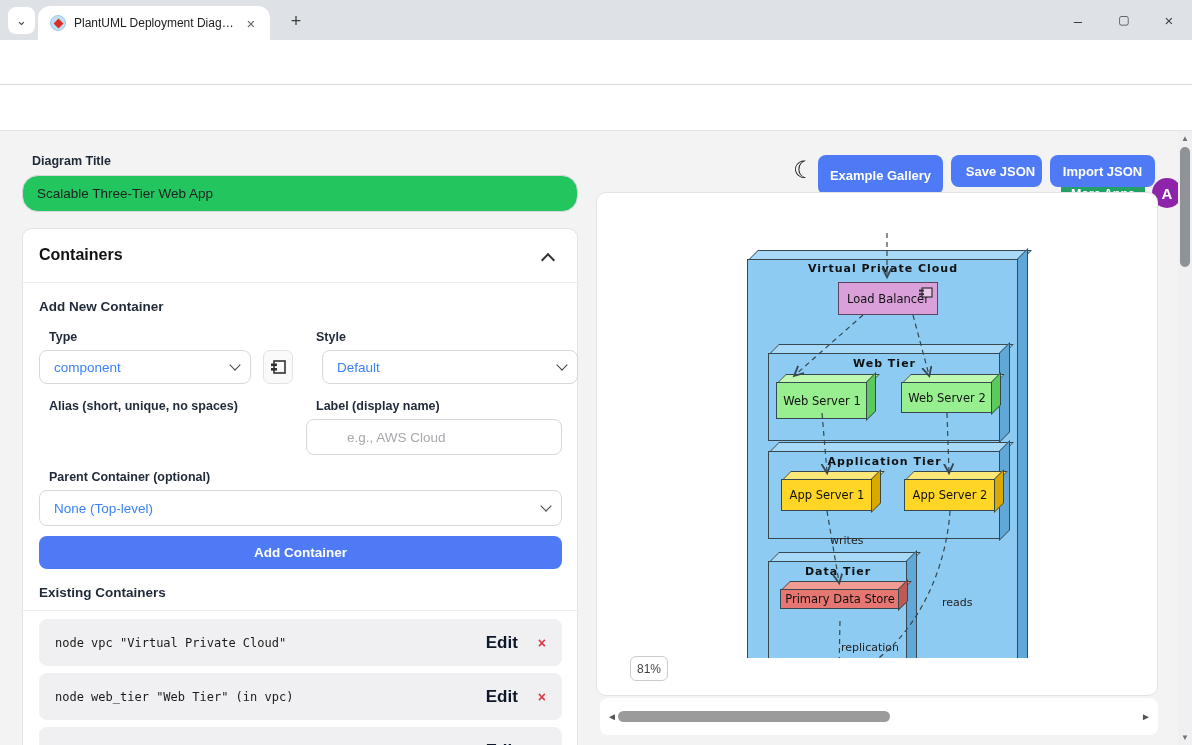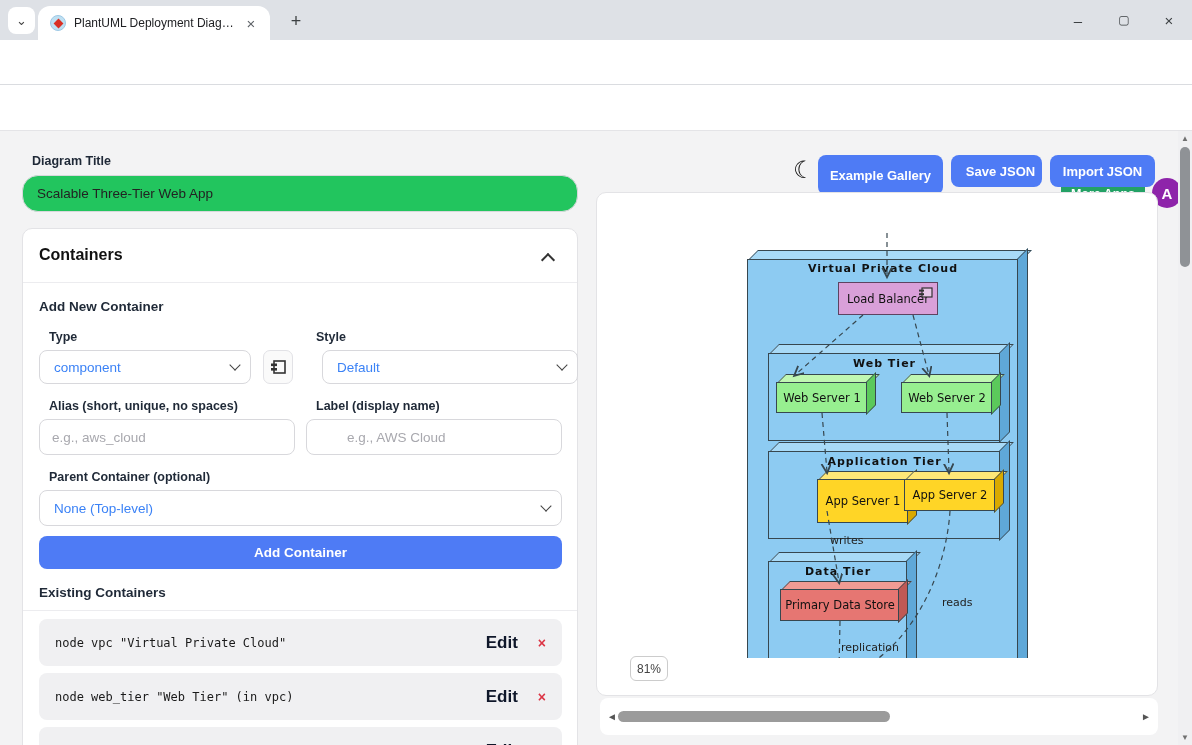--- a/index.html
+++ b/index.html
@@ -166,21 +166,20 @@
       <rect x="1" y="8" width="6" height="2.6" fill="#333"></rect>
     </svg>
   </div>
   <div class="fldlabel abs" style="left:283px; top:101px;">Style</div>
   <div class="sel" style="left:299px; top:121px; width:256px; height:34px;">
     <span>Default</span>
     <span class="chev"></span>
   </div>
 
   <div class="fldlabel abs" style="left:16px; top:170px;">Alias (short, unique, no spaces)</div>
-  <input class="txt-input" style="left: 16px; top: 190px; width: 256px; height: 36px;" placeholder="e.g., aws_cloud">
   <div class="fldlabel abs" style="left:283px; top:170px;">Label (display name)</div>
   <input class="txt-input" style="left: 283px; top: 190px; width: 256px; height: 36px; padding-left: 40px;" placeholder="e.g., AWS Cloud">
 
   <div class="fldlabel abs" style="left:16px; top:241px;">Parent Container (optional)</div>
   <div class="sel" style="left:16px; top:261px; width:523px; height:36px;">
     <span>None (Top-level)</span>
     <span class="chev"></span>
   </div>
 
   <button class="add-btn">Add Container</button>
@@ -236,35 +235,35 @@
 
     <div class="flatbox" style="left:240px; top:51px; width:100px; height:33px;">
       <span>Load Balancer</span>
       <svg class="comp-ic" width="15" height="11" viewBox="0 0 15 11">
         <rect x="4" y="1" width="10" height="9" fill="#e8c7e8" stroke="#333" stroke-width="1.2"></rect>
         <rect x="1" y="2.6" width="5" height="2" fill="#333"></rect>
         <rect x="1" y="6.2" width="5" height="2" fill="#333"></rect>
       </svg>
     </div>
 
-    <div class="b3d" style="left:178px; top:151px; width:92px; height:31px; --d:8px; --f:#97ef90; --t:#c0f7b2; --s:#5bc95b;">
+    <div class="b3d" style="left:178px; top:151px; width:92px; height:37px; --d:8px; --f:#97ef90; --t:#c0f7b2; --s:#5bc95b;">
         <div class="face">Web Server 1</div>
       </div>
     <div class="b3d" style="left:303px; top:151px; width:92px; height:31px; --d:8px; --f:#97ef90; --t:#c0f7b2; --s:#5bc95b;">
         <div class="face">Web Server 2</div>
       </div>
 
-    <div class="b3d" style="left:183px; top:248px; width:92px; height:44px;margin-left:36px; --d:8px; --f:#ffd526; --t:#ffe878; --s:#d9a900;">
+    <div class="b3d" style="left:183px; top:248px; width:92px; height:32px; --d:8px; --f:#ffd526; --t:#ffe878; --s:#d9a900;">
         <div class="face">App Server 1</div>
       </div>
     <div class="b3d" style="left:306px; top:248px; width:92px; height:32px; --d:8px; --f:#ffd526; --t:#ffe878; --s:#d9a900;">
         <div class="face">App Server 2</div>
       </div>
 
-    <div class="b3d" style="left:182px; top:358px; width:120px; height:32px; --d:8px; --f:#e67672; --t:#f09b94; --s:#bf5955;">
+    <div class="b3d" style="left:182px; top:358px; width:120px; height:20px; --d:8px; --f:#e67672; --t:#f09b94; --s:#bf5955;">
         <div class="face">Primary Data Store</div>
       </div>
 
     <div class="elabel" style="left:232px; top:303px;">writes</div>
     <div class="elabel" style="left:243px; top:410px;">replication</div>
     <div class="elabel" style="left:344px; top:365px;">reads</div>
 
     <svg class="connectors" width="559" height="427" viewBox="0 0 559 427">
       <defs>
         <marker id="arr" markerWidth="10" markerHeight="10" refX="7" refY="4" orient="auto">

